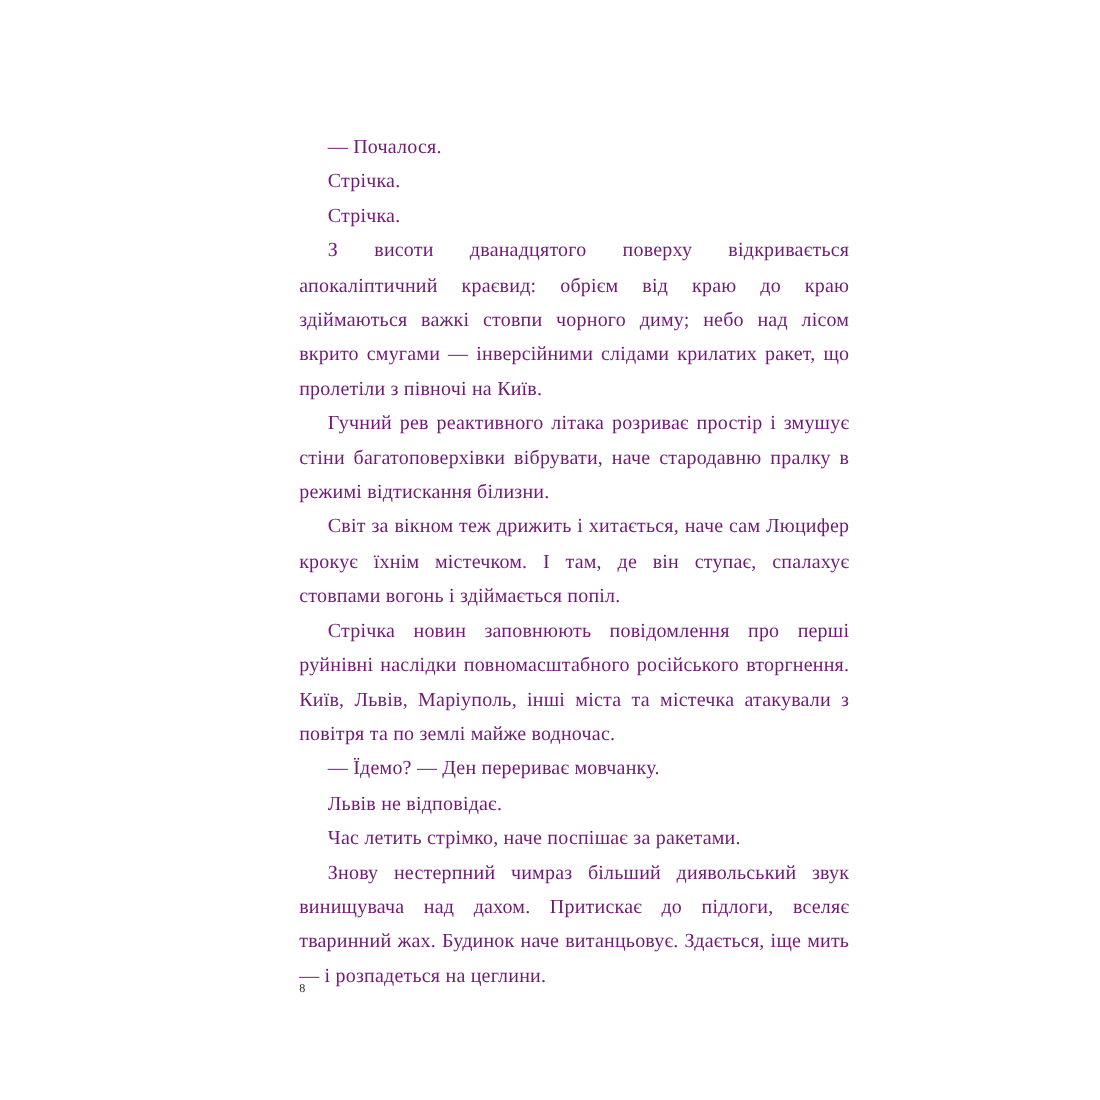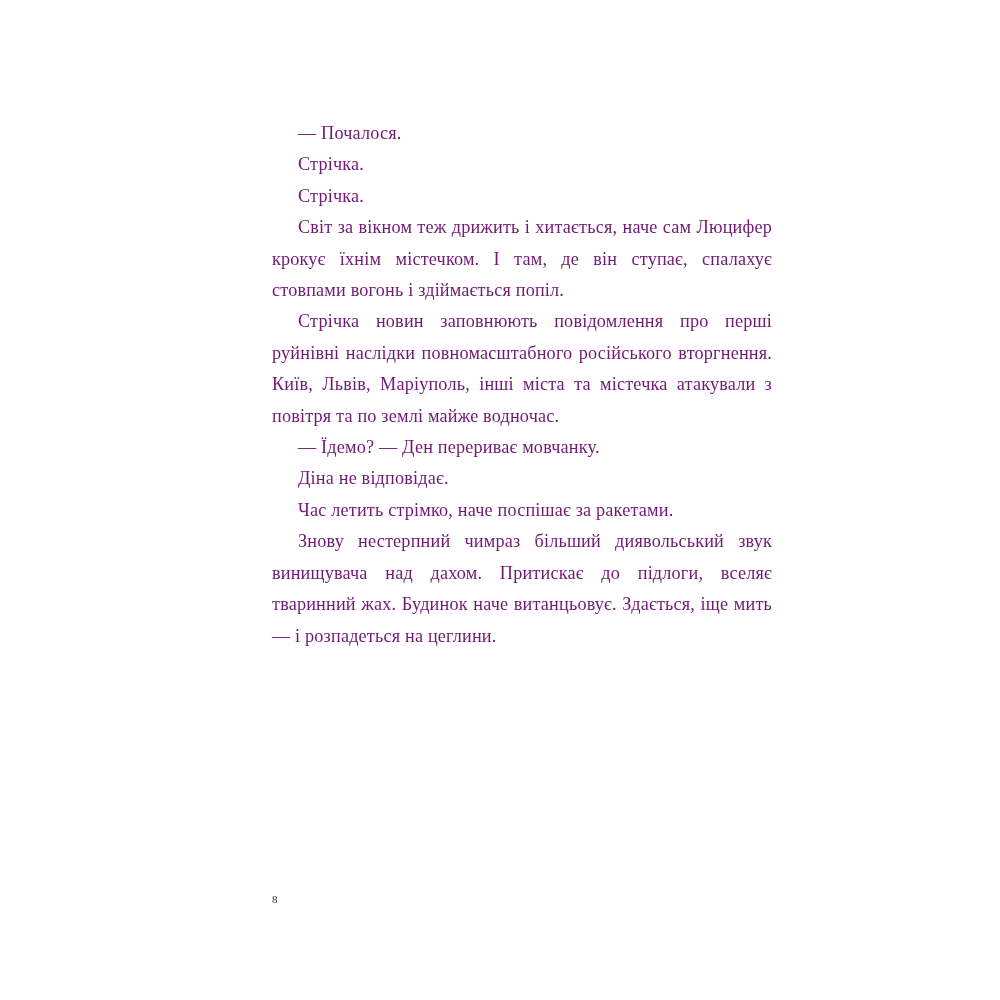--- a/index.html
+++ b/index.html
@@ -51,21 +51,23 @@
   }
 </style>
 </head>
 <body>
 
 <div class="page">
   <div class="text-block">
     <p class="para short">— Почалося.</p>
     <p class="para short">Стрічка.</p>
     <p class="para short">Стрічка.</p>
+    <p class="para">З висоти дванадцятого поверху відкривається апокаліптичний краєвид: обрієм від краю до краю здіймаються важкі стовпи чорного диму; небо над лісом вкрито смугами — інверсійними слідами крилатих ракет, що пролетіли з півночі на Київ.</p>
+    <p class="para">Гучний рев реактивного літака розриває простір і змушує стіни багатоповерхівки вібрувати, наче стародавню пралку в режимі відтискання білизни.</p>
     <p class="para">Світ за вікном теж дрижить і хитається, наче сам Люцифер крокує їхнім містечком. І там, де він ступає, спалахує стовпами вогонь і здіймається попіл.</p>
     <p class="para">Стрічка новин заповнюють повідомлення про перші руйнівні наслідки повномасштабного російського вторгнення. Київ, Львів, Маріуполь, інші міста та містечка атакували з повітря та по землі майже водночас.</p>
     <p class="para short">— Їдемо? — Ден перериває мовчанку.</p>
-    <p class="para short">Діна не відповідає.</p>
+    <p class="para short">Львів не відповідає.</p>
     <p class="para short">Час летить стрімко, наче поспішає за ракетами.</p>
     <p class="para">Знову нестерпний чимраз більший диявольський звук винищувача над дахом. Притискає до підлоги, вселяє тваринний жах. Будинок наче витанцьовує. Здається, іще мить — і розпадеться на цеглини.</p>
   </div>
   <div class="folio">8</div>
 </div>
 
 </body></html>

